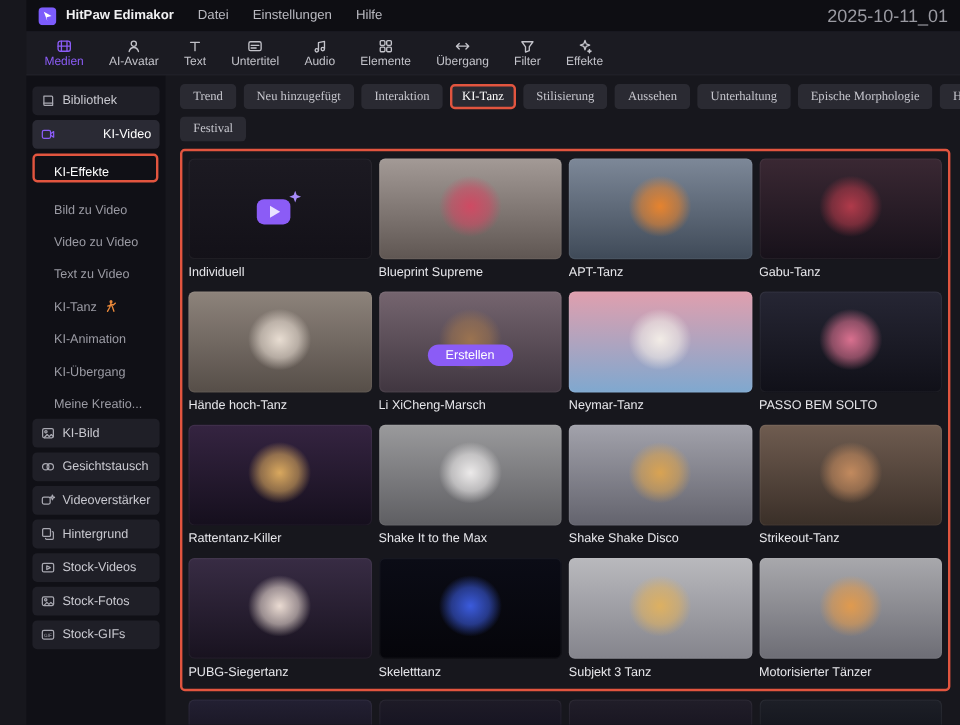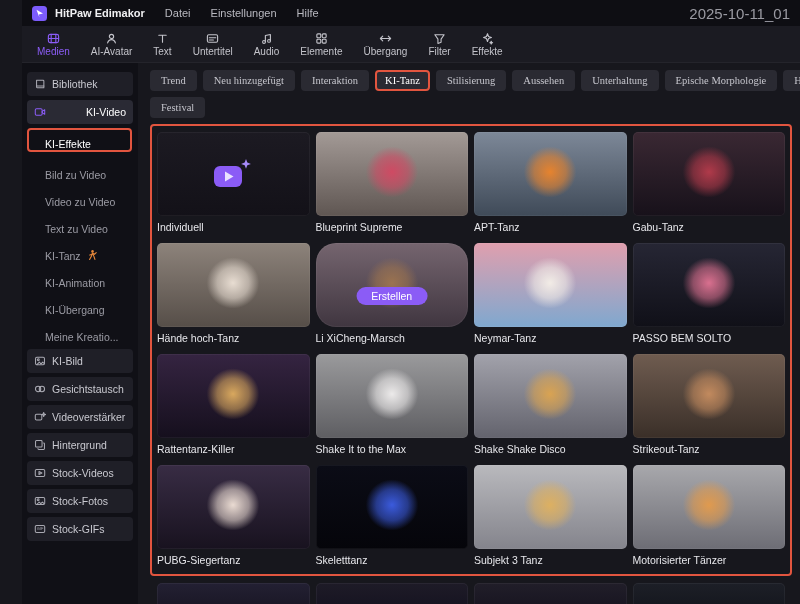--- a/index.html
+++ b/index.html
@@ -330,21 +330,21 @@
               </div>
               <div class="card-label">Gabu-Tanz</div>
             </div>
             <div class="card">
               <div class="thumb" style="background: linear-gradient(rgb(141, 131, 123), rgb(86, 78, 72));">
                 <div class="blob" style="background: radial-gradient(50% 48% at 50% 45%, rgb(232, 221, 210) 0%, rgba(232, 221, 210, 0.6) 45%, rgba(0, 0, 0, 0) 75%);"></div>
               </div>
               <div class="card-label">Hände hoch-Tanz</div>
             </div>
             <div class="card">
-              <div class="thumb" style="background: linear-gradient(rgb(117, 101, 111), rgb(64, 54, 64)); border-radius: 20px;">
+              <div class="thumb" style="background: linear-gradient(rgb(117, 101, 111), rgb(64, 54, 64));">
                 <div class="blob" style="background: radial-gradient(50% 48% at 50% 45%, rgb(155, 115, 80) 0%, rgba(155, 115, 80, 0.6) 45%, rgba(0, 0, 0, 0) 75%);"></div>
                 <button class="create-btn">Erstellen</button>
               </div>
               <div class="card-label">Li XiCheng-Marsch</div>
             </div>
             <div class="card">
               <div class="thumb" style="background: linear-gradient(rgb(224, 159, 174), rgb(127, 168, 207));">
                 <div class="blob" style="background: radial-gradient(50% 48% at 50% 45%, rgb(242, 236, 230) 0%, rgba(242, 236, 230, 0.6) 45%, rgba(0, 0, 0, 0) 75%);"></div>
               </div>
               <div class="card-label">Neymar-Tanz</div>

